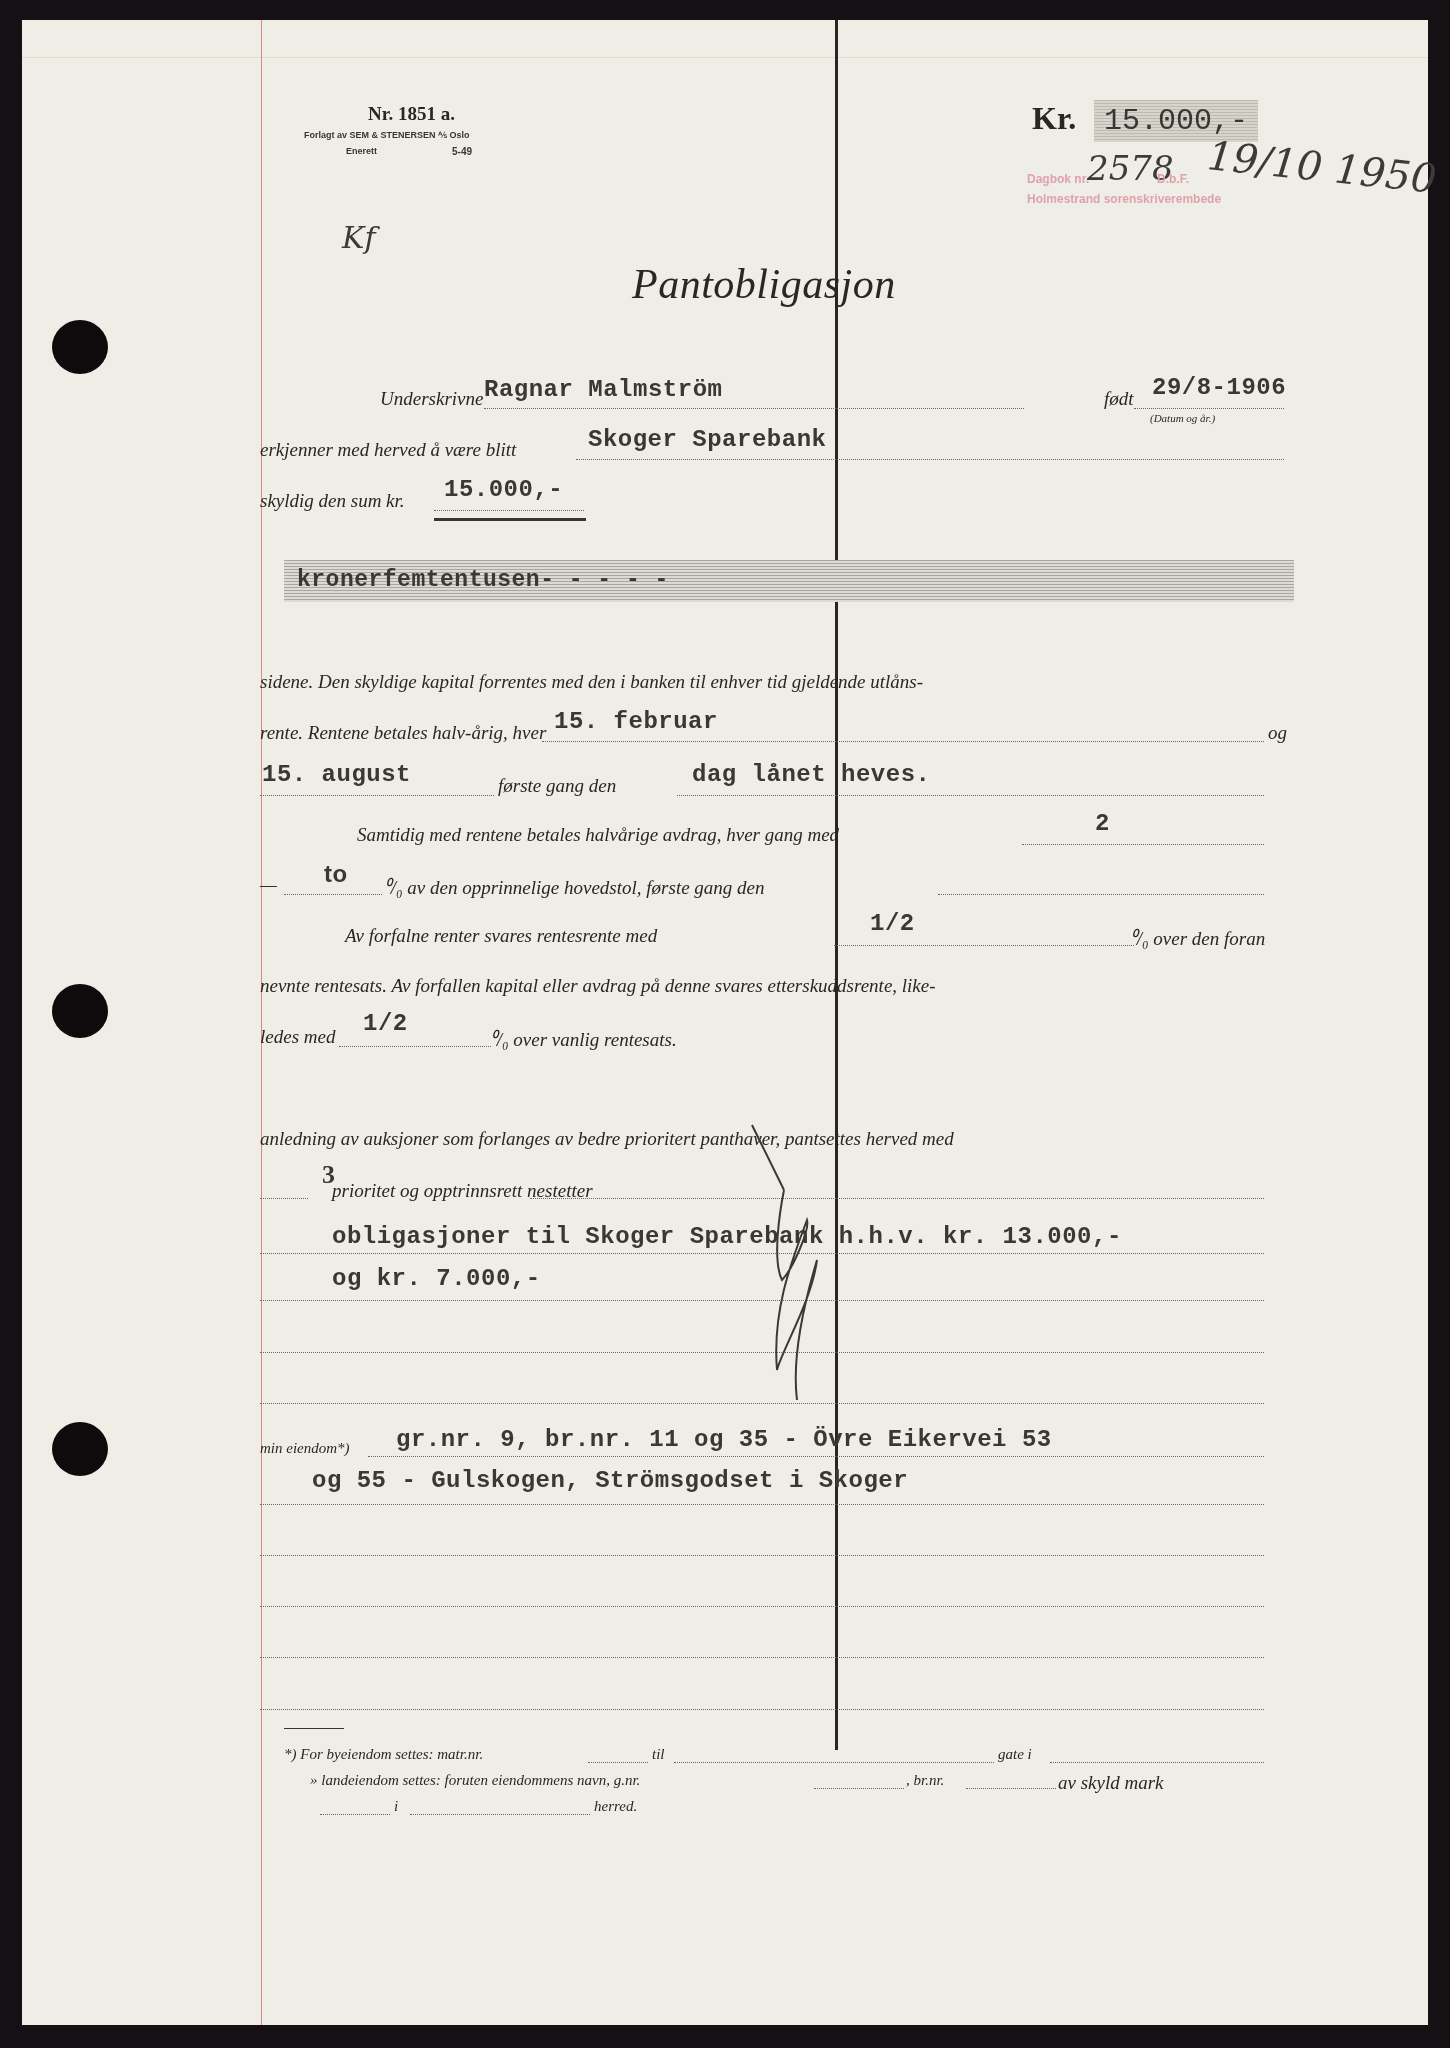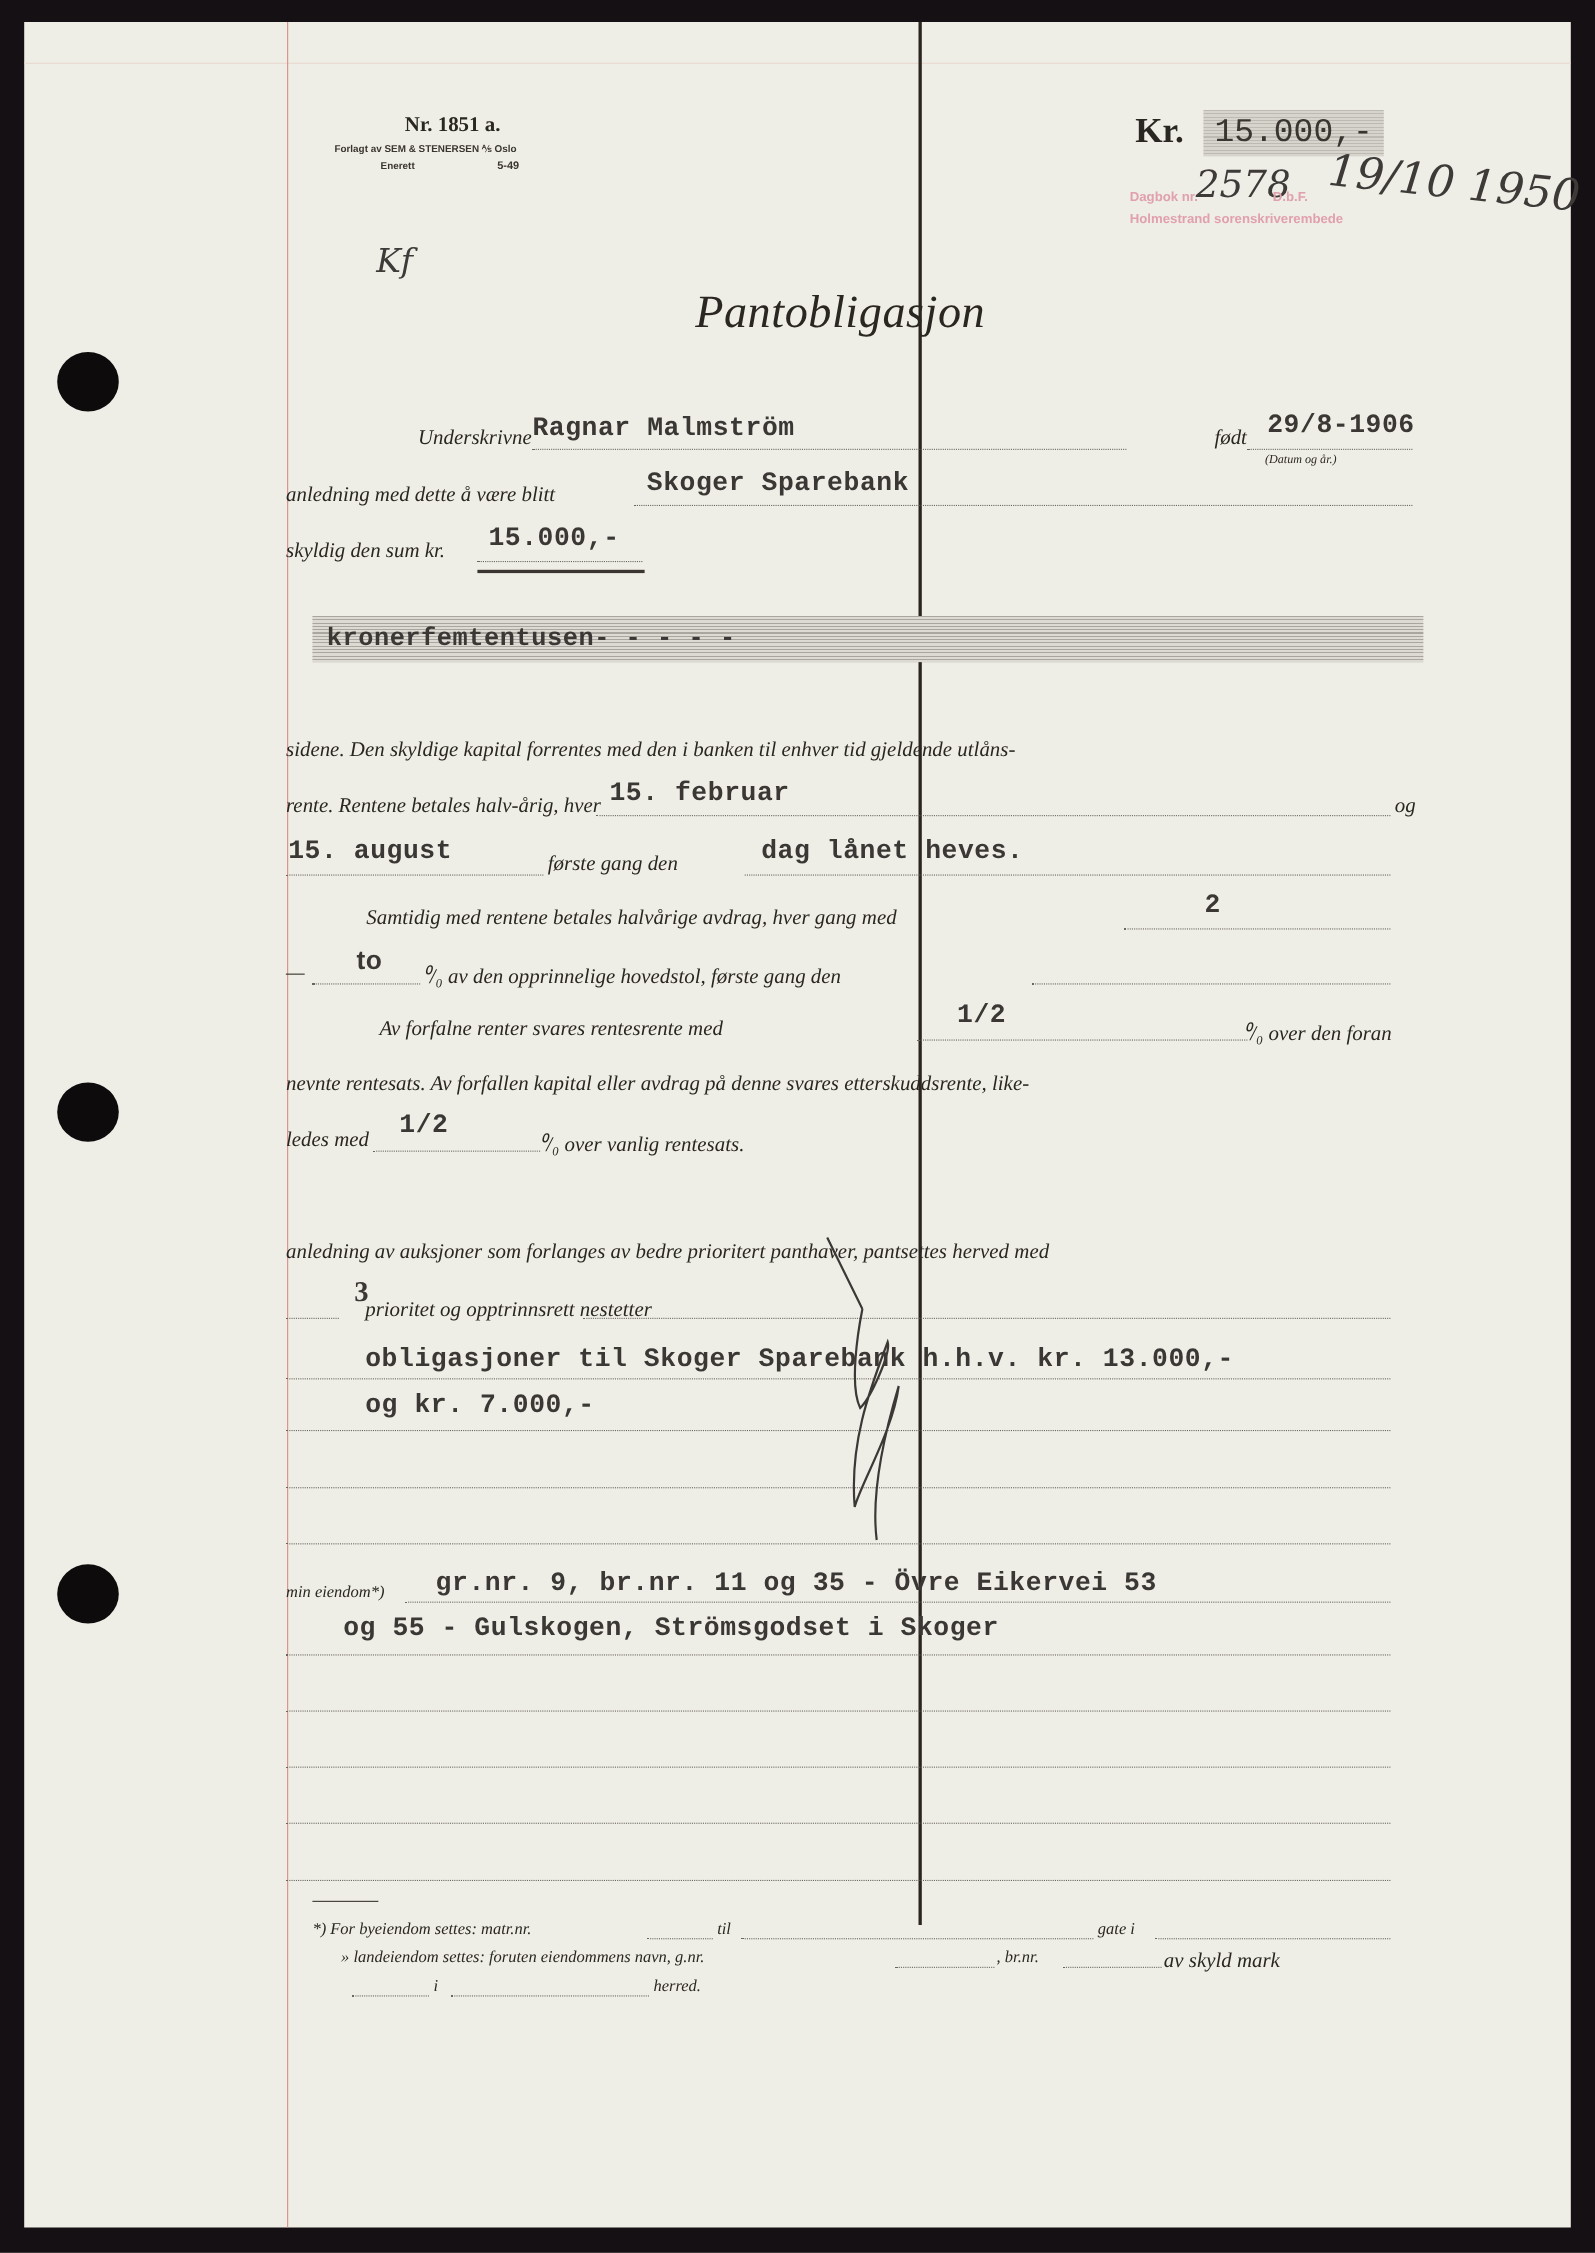--- a/index.html
+++ b/index.html
@@ -68,21 +68,21 @@
   <div class="abs title" style="left:610px; top:240px;">Pantobligasjon</div>
 
   <div class="abs it" style="left:358px; top:368px;">Underskrivne</div>
   <div class="dots" style="left:462px; top:388px; width:540px;"></div>
   <div class="abs tw" style="left:462px; top:356px;">Ragnar Malmström</div>
   <div class="abs it" style="left:1082px; top:368px;">født</div>
   <div class="dots" style="left:1112px; top:388px; width:150px;"></div>
   <div class="abs tw" style="left:1130px; top:354px;">29/8-1906</div>
   <div class="abs small-it" style="left:1128px; top:392px;">(Datum og år.)</div>
 
-  <div class="abs it" style="left:238px; top:419px;">anledning med dette å være blitt</div>
+  <div class="abs it" style="left:238px; top:419px;">erkjenner med herved å være blitt</div>
   <div class="dots" style="left:554px; top:439px; width:708px;"></div>
   <div class="abs tw" style="left:566px; top:406px;">Skoger Sparebank</div>
 
   <div class="abs it" style="left:238px; top:470px;">skyldig den sum kr.</div>
   <div class="dots" style="left:412px; top:490px; width:150px;"></div>
   <div class="abs tw" style="left:422px; top:456px;">15.000,-</div>
   <div class="solid-rule" style="left:412px; top:498px; width:152px;"></div>
 
   <div class="shade-band"></div>
   <div class="abs tw" style="left:275px; top:547px; font-size:23px;">kronerfemtentusen- - - - -</div>
@@ -92,21 +92,21 @@
   <div class="dots" style="left:520px; top:721px; width:722px;"></div>
   <div class="abs tw" style="left:532px; top:688px;">15. februar</div>
   <div class="abs it" style="left:1246px; top:702px;">og</div>
 
   <div class="dots" style="left:238px; top:775px; width:234px;"></div>
   <div class="abs tw" style="left:240px; top:741px;">15. august</div>
   <div class="abs it" style="left:476px; top:755px;">første gang den</div>
   <div class="dots" style="left:655px; top:775px; width:587px;"></div>
   <div class="abs tw" style="left:670px; top:741px;">dag lånet heves.</div>
 
-  <div class="abs it" style="left:311px; top:804px;">Samtidig med rentene betales halvårige avdrag, hver gang med</div>
+  <div class="abs it" style="left:335px; top:804px;">Samtidig med rentene betales halvårige avdrag, hver gang med</div>
   <div class="dots" style="left:1000px; top:824px; width:242px;"></div>
   <div class="abs tw" style="left:1073px; top:790px;">2</div>
 
   <div class="abs it" style="left:238px; top:854px;">—</div>
   <div class="dots" style="left:262px; top:874px; width:98px;"></div>
   <div class="abs tw" style="left:302px; top:840px; font-family:'Liberation Sans', sans-serif;">to</div>
   <div class="abs it" style="left:362px; top:854px;">⁰/₀ av den opprinnelige hovedstol, første gang den</div>
   <div class="dots" style="left:916px; top:874px; width:326px;"></div>
 
   <div class="abs it" style="left:323px; top:905px;">Av forfalne renter svares rentesrente med</div>

